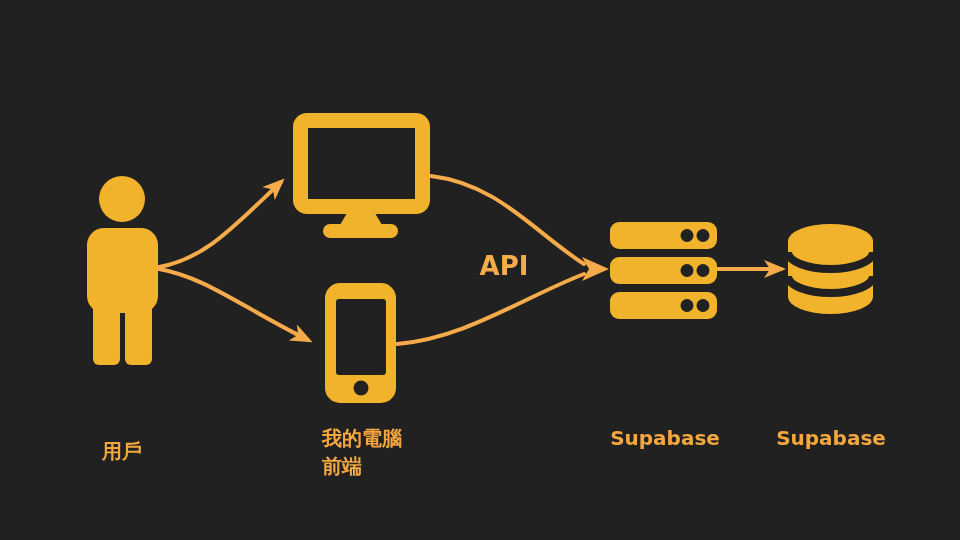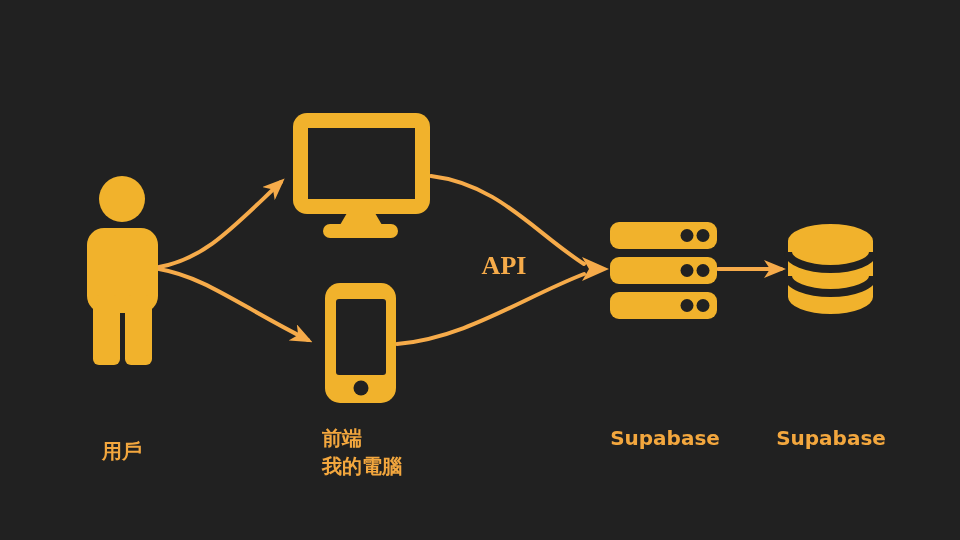--- a/index.html
+++ b/index.html
@@ -15,21 +15,21 @@
   .arf{fill:var(--c-arrow,#F6AB4A);stroke:none;}
   .lbl{
     position:absolute;transform:translateX(-50%);
     text-align:left;white-space:nowrap;
     color:var(--c-text,#F3A73E);
     font-weight:bold;font-size:20px;line-height:28px;
   }
   .api{
     position:absolute;transform:translateX(-50%);
     color:var(--c-arrow,#F6AB4A);
-    font-weight:bold;font-size:26px;line-height:26px;white-space:nowrap;font-family:Liberation Serif, serif;
+    font-weight:bold;font-size:26px;line-height:26px;white-space:nowrap;
   }
 </style>
 </head>
 <body>
 
 <div class="stage">
 
   <svg width="960" height="540" viewBox="0 0 960 540">
     <defs>
       <marker id="ah" markerUnits="userSpaceOnUse" markerWidth="22" markerHeight="18" viewBox="0 0 22 18" refX="17" refY="9" orient="auto">
@@ -93,22 +93,22 @@
     </g>
   </svg>
 
   <div class="api" style="left:504px;top:253px">API</div>
 
   <div class="lbl" style="left:122px;top:437px">
     <div>用戶</div>
   </div>
 
   <div class="lbl" style="left:362px;top:424px">
+    <div>我的電腦</div>
     <div>前端</div>
-    <div>我的電腦</div>
   </div>
 
   <div class="lbl" style="left:665px;top:424px">
     <div>Supabase</div>
   </div>
 
   <div class="lbl" style="left:831px;top:424px">
     <div>Supabase</div>
   </div>
 

